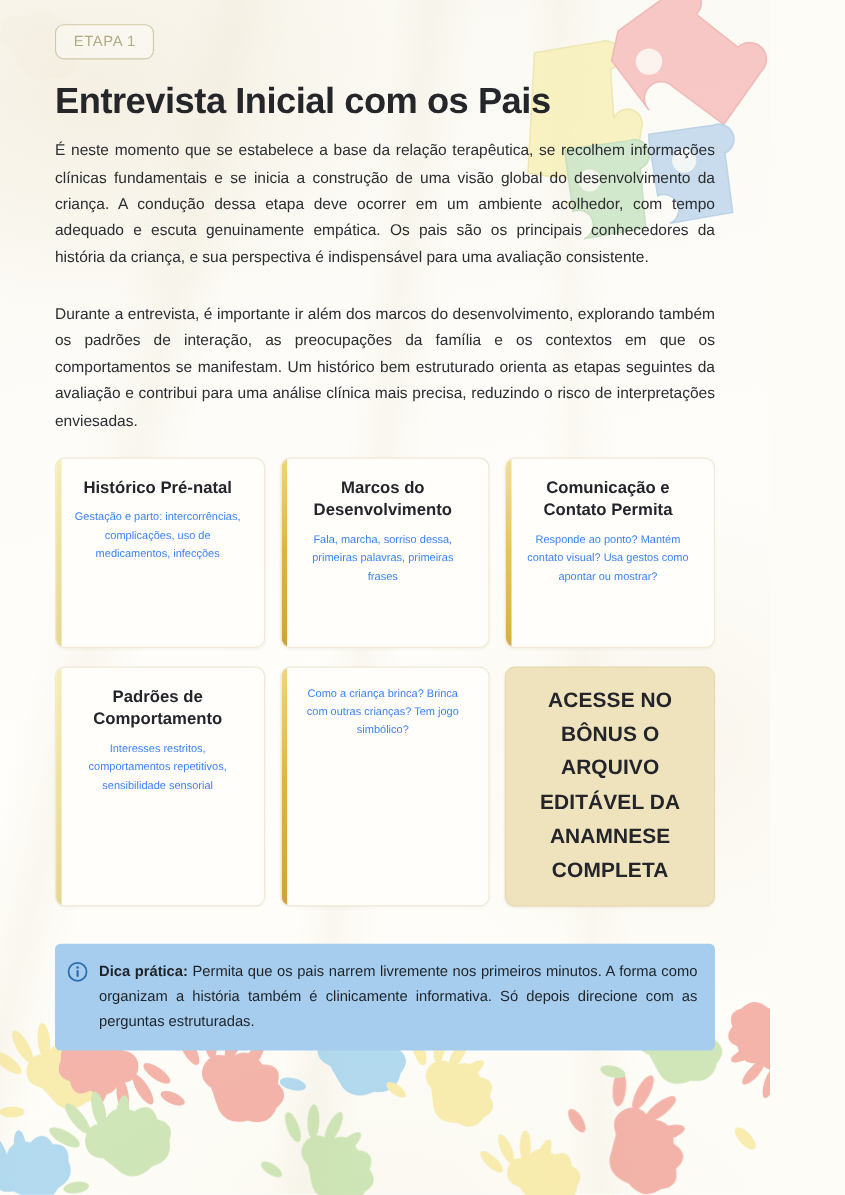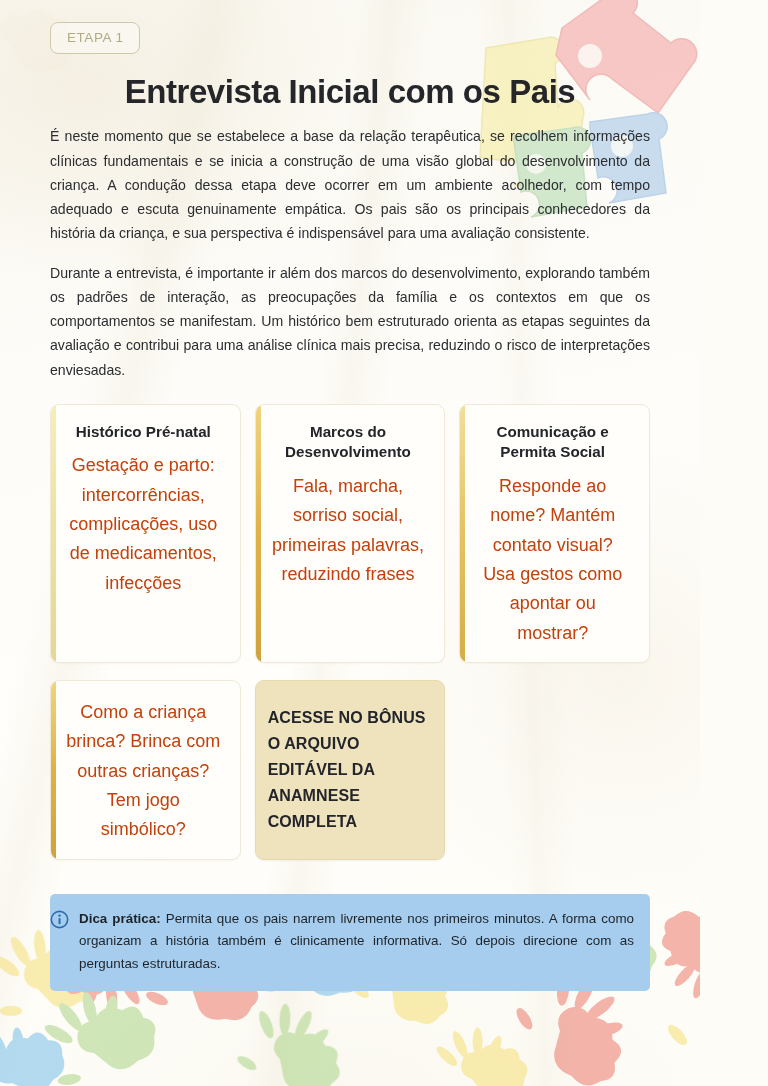--- a/index.html
+++ b/index.html
@@ -72,33 +72,32 @@
   }
 
   
   .page-title {
     margin-top: 20px;
     font-size: 33px;
     font-weight: bold;
     color: #24262a;
     letter-spacing: -0.45px;
     line-height: 1.12;
-    text-align: center;
   }
 
   
   .para {
     margin-top: 14px;
     font-size: 14.1px;
     line-height: 1.72;
     color: #2b2d31;
     text-align: justify;
   }
   .para.first { margin-top: 15px; }
-  .para.second { margin-top: 15px; }
+  .para.second { margin-top: 27px; }
 
   
   .card-grid {
     margin-top: 22px;
     display: grid;
     grid-template-columns: repeat(3, 1fr);
     column-gap: 14px;
     row-gap: 17px;
   }
 
@@ -131,51 +130,52 @@
 
   .card-title {
     font-size: 15.2px;
     font-weight: bold;
     color: #23252a;
     text-align: center;
     line-height: 1.36;
     margin-bottom: 9px;
   }
   .card-body {
-    font-size: 18px;
-    color: #c2410c;
+    font-size: 10px;
+    color: #3b82f6;
     text-align: center;
     line-height: 1.63;
   }
 
   
   .card.bonus {
     background: #efe3bd;
     border: 1px solid #e7d9ac;
     display: flex;
     align-items: center;
     justify-content: center;
     padding: 16px 12px;
     box-shadow: 0 1px 2px rgba(120,105,60,0.09);
   }
   .card.bonus::before { display: none; }
   .bonus-text {
-    font-size: 16px;
+    font-size: 19px;
     font-weight: bold;
     color: #23252a;
+    text-align: center;
     line-height: 1.62;
     letter-spacing: .1px;
   }
 
   
   .tip-box {
     margin-top: 34px;
     background: #a6cdee;
     border-radius: 5px;
-    padding: 14px 16px 15px 0;
+    padding: 14px 16px 15px 11px;
     display: flex;
     gap: 10px;
     align-items: flex-start;
   }
   .tip-icon {
     flex: 0 0 auto;
     width: 19px; height: 19px;
     margin-top: 2px;
   }
   .tip-text {
@@ -254,28 +254,32 @@
 
     <div class="card-grid">
 
       <div class="card accent-pale">
         <div class="card-title">Histórico Pré-natal</div>
         <div class="card-body">Gestação e parto: intercorrências, complicações, uso de medicamentos, infecções</div>
       </div>
 
       <div class="card accent-gold">
         <div class="card-title">Marcos do Desenvolvimento</div>
-        <div class="card-body">Fala, marcha, sorriso social, primeiras palavras, reduzindo frases</div>
+        <div class="card-body">Fala, marcha, sorriso dessa, primeiras palavras, primeiras frases</div>
       </div>
 
       <div class="card accent-amber">
-        <div class="card-title">Comunicação e Permita Social</div>
-        <div class="card-body">Responde ao nome? Mantém contato visual? Usa gestos como apontar ou mostrar?</div>
-      </div>
-
+        <div class="card-title">Comunicação e Contato Permita</div>
+        <div class="card-body">Responde ao ponto? Mantém contato visual? Usa gestos como apontar ou mostrar?</div>
+      </div>
+
+      <div class="card accent-pale">
+        <div class="card-title">Padrões de Comportamento</div>
+        <div class="card-body">Interesses restritos, comportamentos repetitivos, sensibilidade sensorial</div>
+      </div>
 
       <div class="card accent-gold">
         <div class="card-body">Como a criança brinca? Brinca com outras crianças? Tem jogo simbólico?</div>
       </div>
 
       <div class="card bonus">
         <div class="bonus-text">ACESSE NO BÔNUS O ARQUIVO EDITÁVEL DA ANAMNESE COMPLETA</div>
       </div>
 
     </div>

